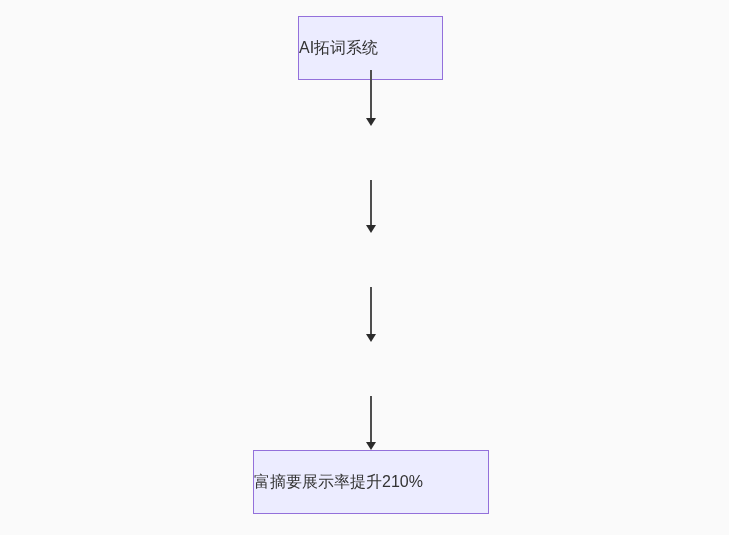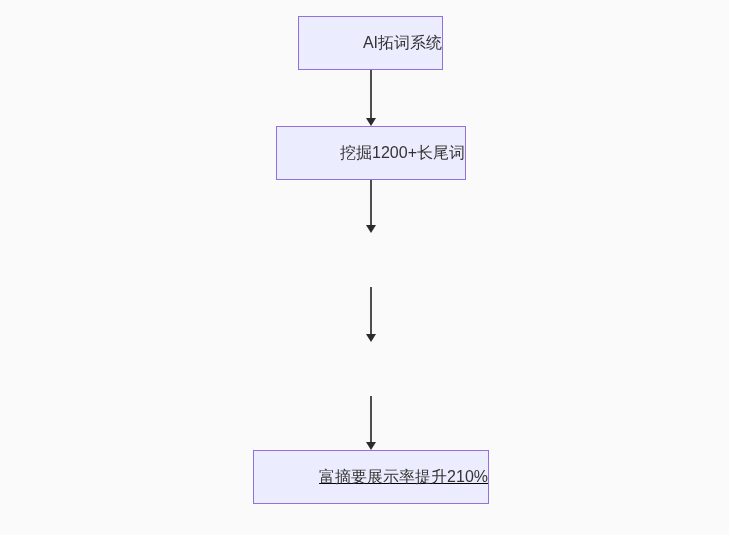--- a/index.html
+++ b/index.html
@@ -11,27 +11,27 @@
   }
   .canvas {
     position: relative;
     width: 729px;
     height: 535px;
     background: #fafafa;
     overflow: hidden;
   }
   .node {
     position: absolute;
-    height: 54px;
+    height: 64px;
     background: #ececff;
     border: 1.5px solid #9370db;
     box-sizing: border-box;
     display: flex;
     align-items: center;
-    justify-content: flex-end;
+    justify-content: flex-start;
   }
   .node-label {
     color: #333333;
     font-size: 16px;
     line-height: 1;
     white-space: nowrap;
   }
   .arrow {
     position: absolute;
     width: 0;
@@ -62,38 +62,35 @@
 
   <div class="node" style="left:298px; top:16px; width:145px;">
     <span class="node-label">AI拓词系统</span>
   </div>
 
   <div class="arrow" style="left:371px; top:70px; height:56px;">
     <div class="arrow-line"></div>
     <div class="arrow-head"></div>
   </div>
 
-  <div class="node" style="left:276px; top:126px; width:190px;">
-    <span class="node-label">挖掘1200+长尾词</span>
-  </div>
 
   <div class="arrow" style="left:371px; top:180px; height:53px;">
     <div class="arrow-line"></div>
     <div class="arrow-head"></div>
   </div>
 
 
   <div class="arrow" style="left:371px; top:287px; height:55px;">
     <div class="arrow-line"></div>
     <div class="arrow-head"></div>
   </div>
 
 
   <div class="arrow" style="left:371px; top:396px; height:54px;">
     <div class="arrow-line"></div>
     <div class="arrow-head"></div>
   </div>
 
-  <div class="node" style="left:253px; top:450px; width:236px;text-decoration:underline;">
+  <div class="node" style="left:253px; top:450px; width:236px;">
     <span class="node-label">富摘要展示率提升210%</span>
   </div>
 
 </div>
 
 </body></html>

